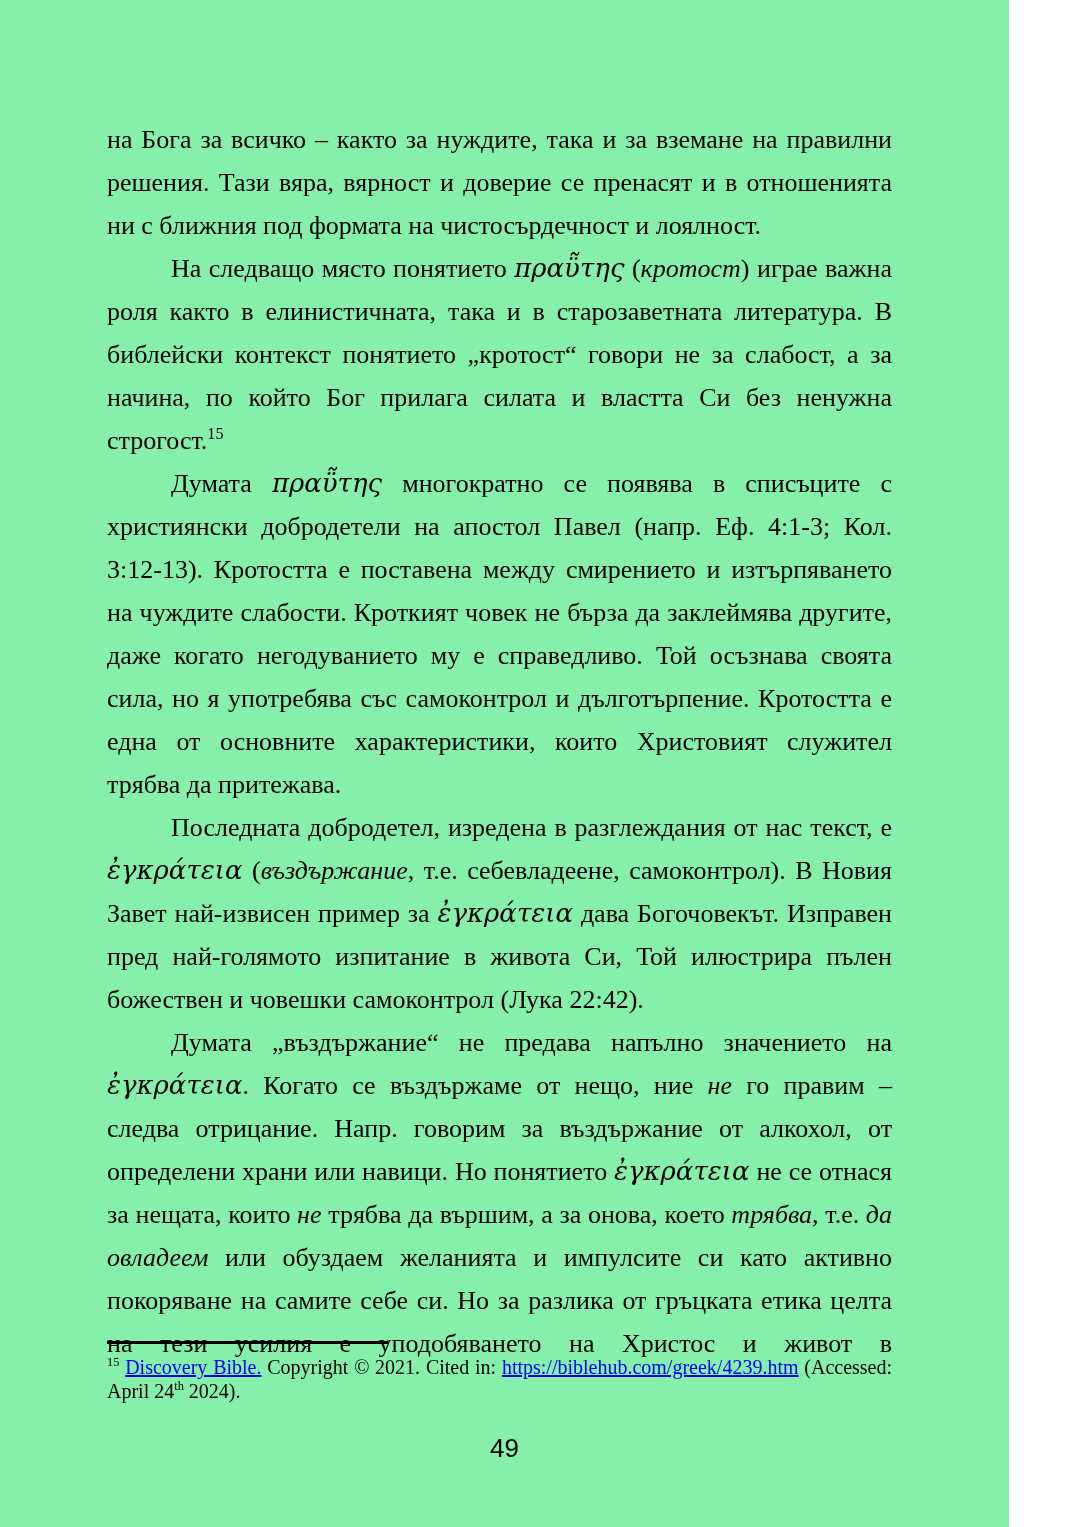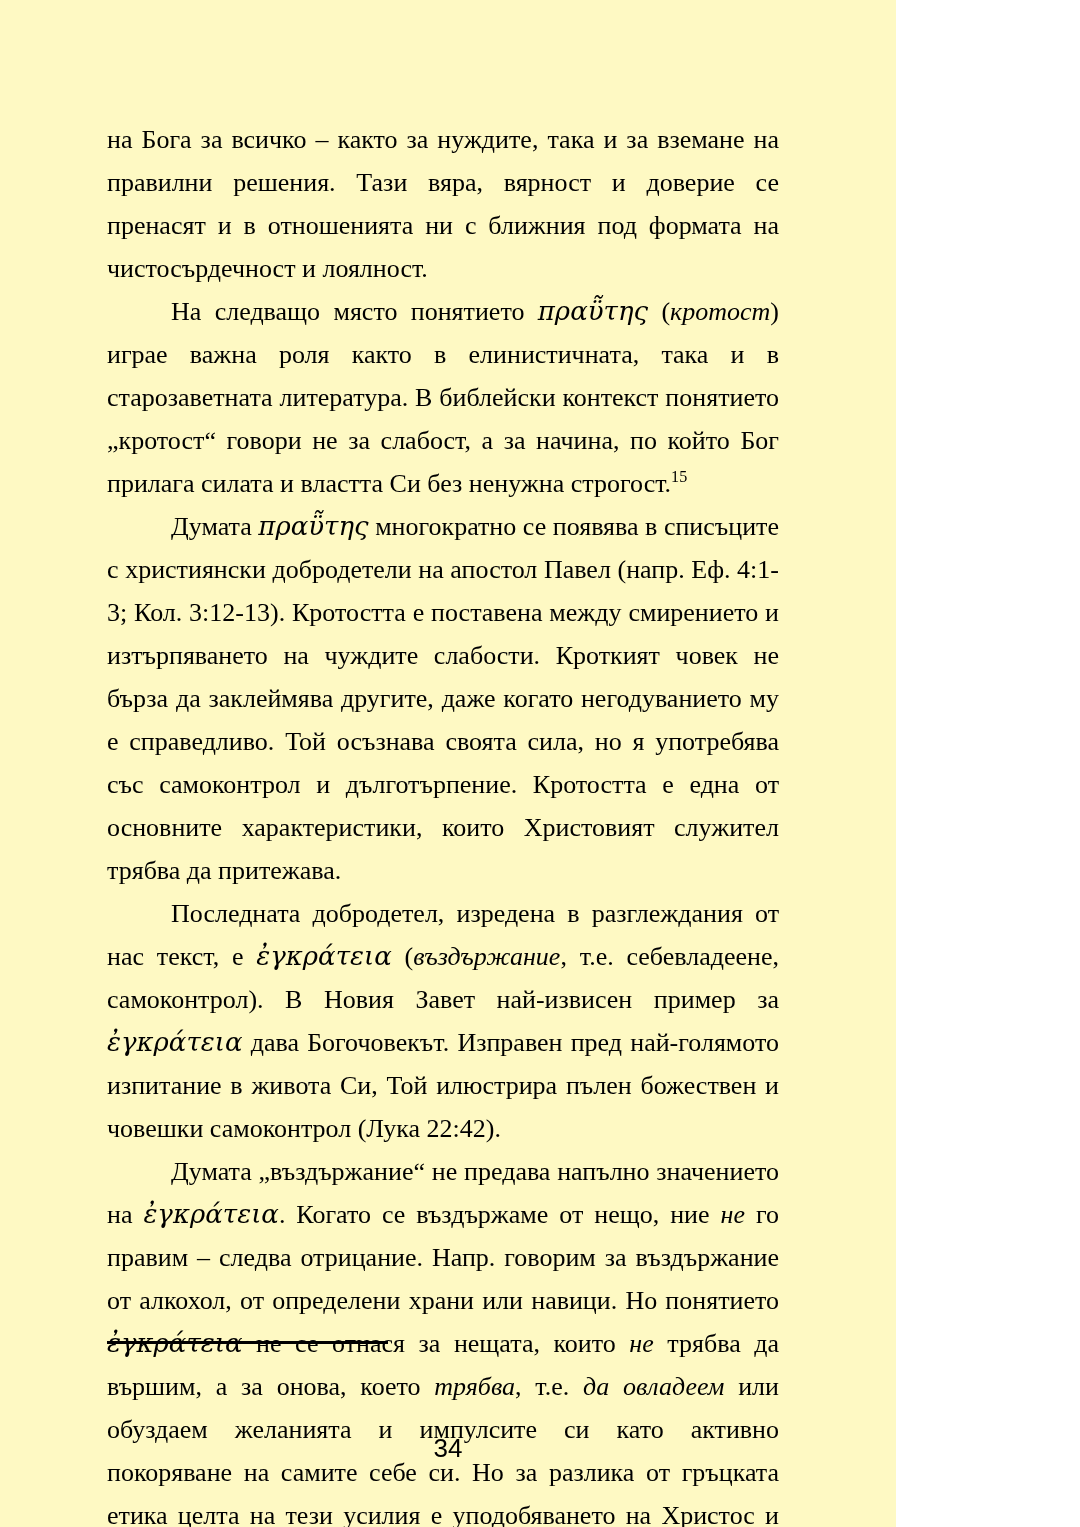--- a/index.html
+++ b/index.html
@@ -1,21 +1,21 @@
 <!DOCTYPE html>
 <html><head>
 <meta charset="utf-8">
 <style>
   * { box-sizing: border-box; }
   html, body { margin: 0; padding: 0; background: #ffffff; }
   .page {
     position: relative;
-    width: 896px;
+    width: 1009px;
     height: 1527px;
-    background: #fef9c3;
+    background: #86efac;
     color: #000000;
     font-family: "Liberation Serif", "DejaVu Serif", serif;
     overflow: hidden;
   }
   .body-text {
     position: absolute;
     left: 107px;
     right: 117px;
     top: 118px;
     font-size: 26px;
@@ -72,17 +72,18 @@
   <div class="body-text" id="paragraphs">
       <p><span>на Бога за всичко – както за нуждите, така и за вземане на правилни решения. Тази вяра, вярност и доверие се пренасят и в отношенията ни с ближния под формата на чистосърдечност и лоялност.</span></p>
       <p class="indent"><span>На следващо място понятието </span><span class="i greek">πραῧτης</span><span> (</span><span class="i b">кротост</span><span>) играе важна роля както в елинистичната, така и в старозаветната литература. В библейски контекст понятието „кротост“ говори не за слабост, а за начина, по който Бог прилага силата и властта Си без ненужна строгост.</span><span class="sup">15</span></p>
       <p class="indent"><span>Думата </span><span class="i greek">πραῧτης</span><span> многократно се появява в списъците с християнски добродетели на апостол Павел (напр. Еф. 4:1-3; Кол. 3:12-13). Кротостта е поставена между смирението и изтърпяването на чуждите слабости. Кроткият човек не бърза да заклеймява другите, даже когато негодуванието му е справедливо. Той осъзнава своята сила, но я употребява със самоконтрол и дълготърпение. Кротостта е една от основните характеристики, които Христовият служител трябва да притежава.</span></p>
       <p class="indent"><span>Последната добродетел, изредена в разглеждания от нас текст, е </span><span class="i greek">ἐγκράτεια</span><span> (</span><span class="i b">въздържание</span><span>, т.е. себевладеене, самоконтрол). В Новия Завет най-извисен пример за </span><span class="i greek">ἐγκράτεια</span><span> дава Богочовекът. Изправен пред най-голямото изпитание в живота Си, Той илюстрира пълен божествен и човешки самоконтрол (Лука 22:42).</span></p>
       <p class="indent"><span>Думата „въздържание“ не предава напълно значението на </span><span class="i greek">ἐγκράτεια</span><span>. Когато се въздържаме от нещо, ние </span><span class="i">не</span><span> го правим – следва отрицание. Напр. говорим за въздържание от алкохол, от определени храни или навици. Но понятието </span><span class="i greek">ἐγκράτεια</span><span> не се отнася за нещата, които </span><span class="i">не</span><span> трябва да вършим, а за онова, което </span><span class="i">трябва</span><span>, т.е. </span><span class="i">да овладеем</span><span> или обуздаем желанията и импулсите си като активно покоряване на самите себе си. Но за разлика от гръцката етика целта на тези усилия е уподобяването на Христос и живот в</span></p>
     </div>
 
   <div class="footnote">
     <div class="fn-rule"></div>
+    <span class="fn-text"><span class="sup">15</span><span> </span><span id="footnote-segments"><a class="link" style="color: rgb(0, 0, 238);">Discovery Bible.</a><span> Copyright © 2021. Cited in: </span><a class="link" style="color: rgb(0, 0, 238);">https://biblehub.com/greek/4239.htm</a><span> (Accessed: April 24</span><span class="sup">th</span><span> 2024).</span></span></span>
   </div>
 
-  <div class="page-number">34</div>
+  <div class="page-number">49</div>
 
 </div>
 
 </body></html>

